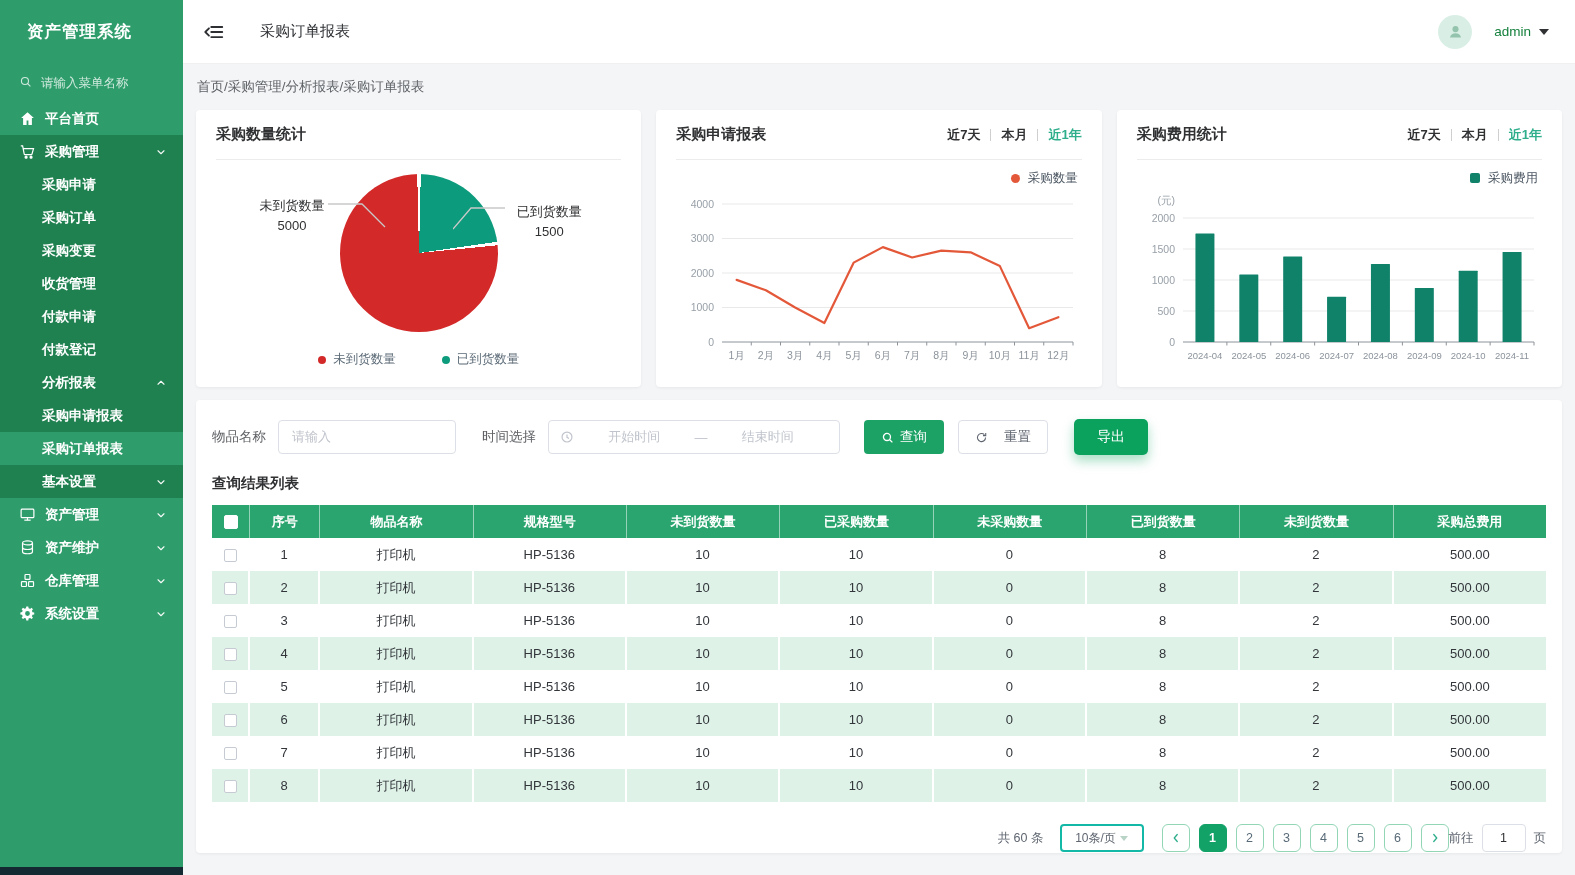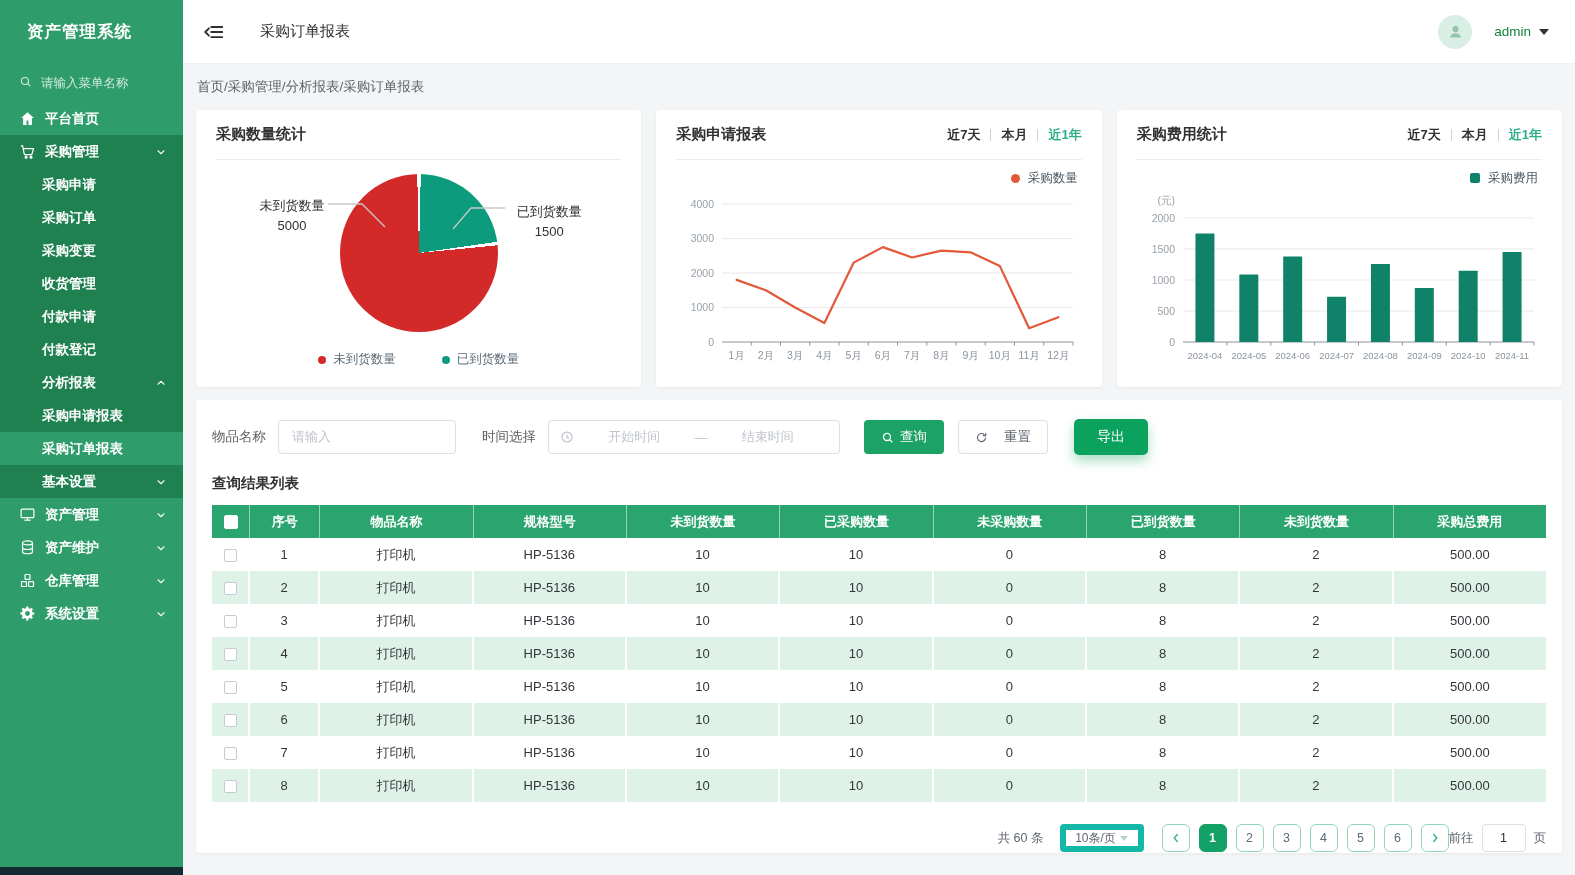--- a/index.html
+++ b/index.html
@@ -83,21 +83,21 @@
   thead th:last-child { border-right:none; }
   tbody td { height:33px; text-align:center; font-size:13px; color:#32363b; border-right:2px solid #fff; }
   tbody td:last-child { border-right:none; }
   tbody tr.striped td { background:#dff2e8; }
   .cb { width:13px; height:13px; border:1px solid #c6cbd3; border-radius:2px; background:#fff; display:inline-block; vertical-align:middle; cursor:pointer; }
   .cb.hd { border-color:#fff; width:14px; height:14px; }
 
   
   .pagination { display:flex; justify-content:flex-end; align-items:center; margin-top:22px; }
   .pg-total { font-size:12.5px; color:#5f6670; margin-right:16px; }
-  .page-size { width:84px; height:28px; border:6px solid #14b8a6; border-radius:4px; display:flex; align-items:center; justify-content:center; gap:4px; font-size:12px; color:#5f6670; cursor:pointer; }
+  .page-size { width:84px; height:28px; border:2px solid #14b8a6; border-radius:4px; display:flex; align-items:center; justify-content:center; gap:4px; font-size:12px; color:#5f6670; cursor:pointer; }
   .page-size .sm-caret { width:0;height:0;border:4px solid transparent;border-top:5px solid #b9d3c6;margin-top:4px; }
   .pager { display:flex; align-items:center; gap:9px; margin-left:18px; }
   .pg-btn { width:28px; height:28px; border:1px solid #93d6b6; border-radius:6px; background:#fff; display:flex; align-items:center; justify-content:center; font-size:12.5px; color:#5a6b78; cursor:pointer; }
   .pg-btn.active { background:#12a268; border-color:#12a268; color:#fff; font-weight:bold; }
   .pg-btn svg { width:12px; height:12px; color:#2fae8c; }
   .goto { display:flex; align-items:center; font-size:12.5px; color:#5f6670; gap:8px; }
   .goto input { width:44px; height:28px; border:1px solid #dcdfe6; border-radius:4px; text-align:center; font-size:12.5px; color:#303133; outline:none; font-family:inherit; }
 </style>
 </head>
 <body>

